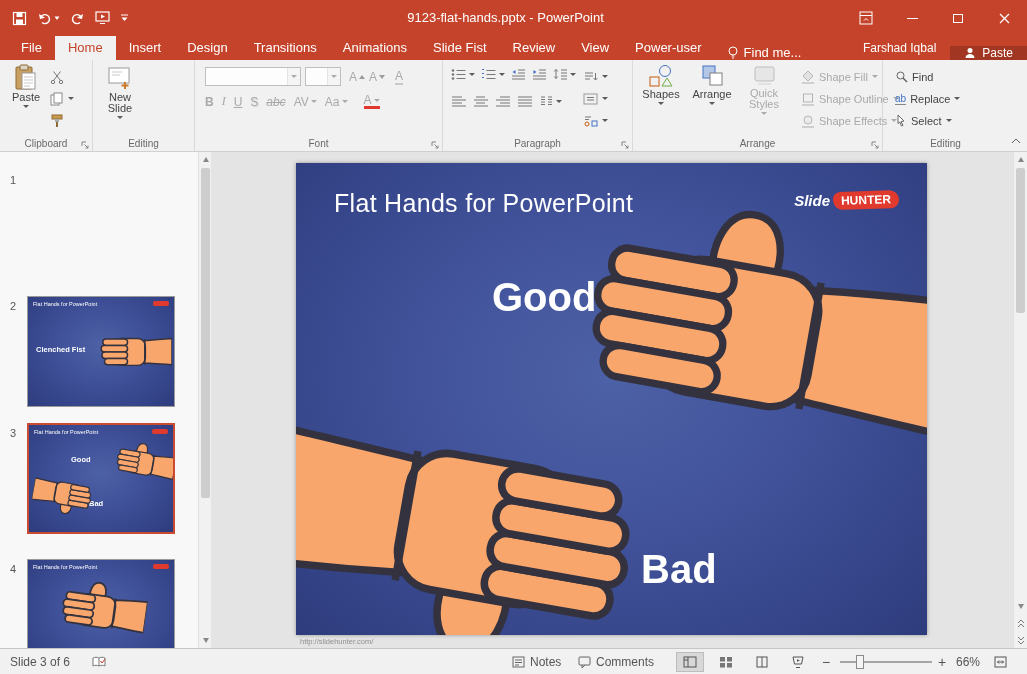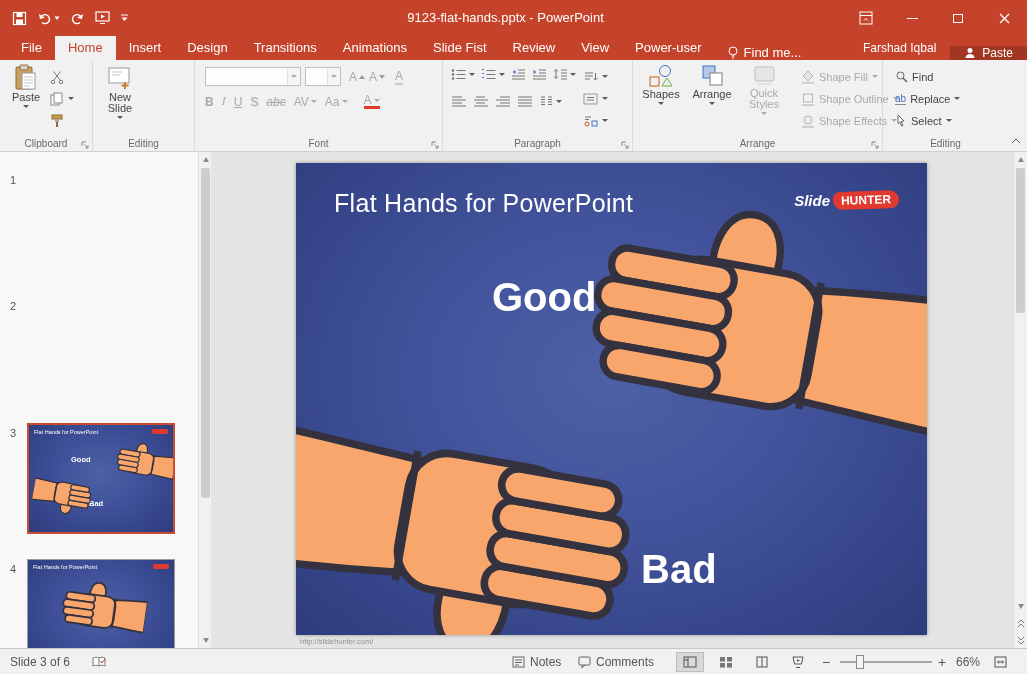--- a/index.html
+++ b/index.html
@@ -504,20 +504,28 @@
           <path d="M1 5 L5 1 L9 5" stroke="#666" fill="none"></path>
         </svg>
     </span>
   </div>
 
   <div class="thumbpanel">
 
     <div class="thumbnum" style="top:22px">1</div>
 
     <div class="thumbnum" style="top:148px">2</div>
+    <div class="thumb" style="top:144px">
+      <span class="mtitle">Flat Hands for PowerPoint</span>
+      <span class="mlogo"></span>
+      <span class="mlabel" style="left:8px;top:48px">Clenched Fist</span>
+      <svg class="mhand" style="left:66px;top:30px;width:78px" viewBox="0 0 372 240">
+          <use href="#hand-fist"></use>
+        </svg>
+    </div>
 
     <div class="thumbnum" style="top:275px">3</div>
     <div class="thumb selected" style="top:271px">
       <span class="mtitle">Flat Hands for PowerPoint</span>
       <span class="mlogo"></span>
       <span class="mlabel" style="left:42px;top:30px">Good</span>
       <span class="mlabel" style="left:60px;top:74px">Bad</span>
       <svg class="mhand" style="left:82px;top:18px;width:64px;transform:rotate(10deg)" viewBox="0 0 372 240">
           <use href="#hand-thumb"></use>
         </svg>

